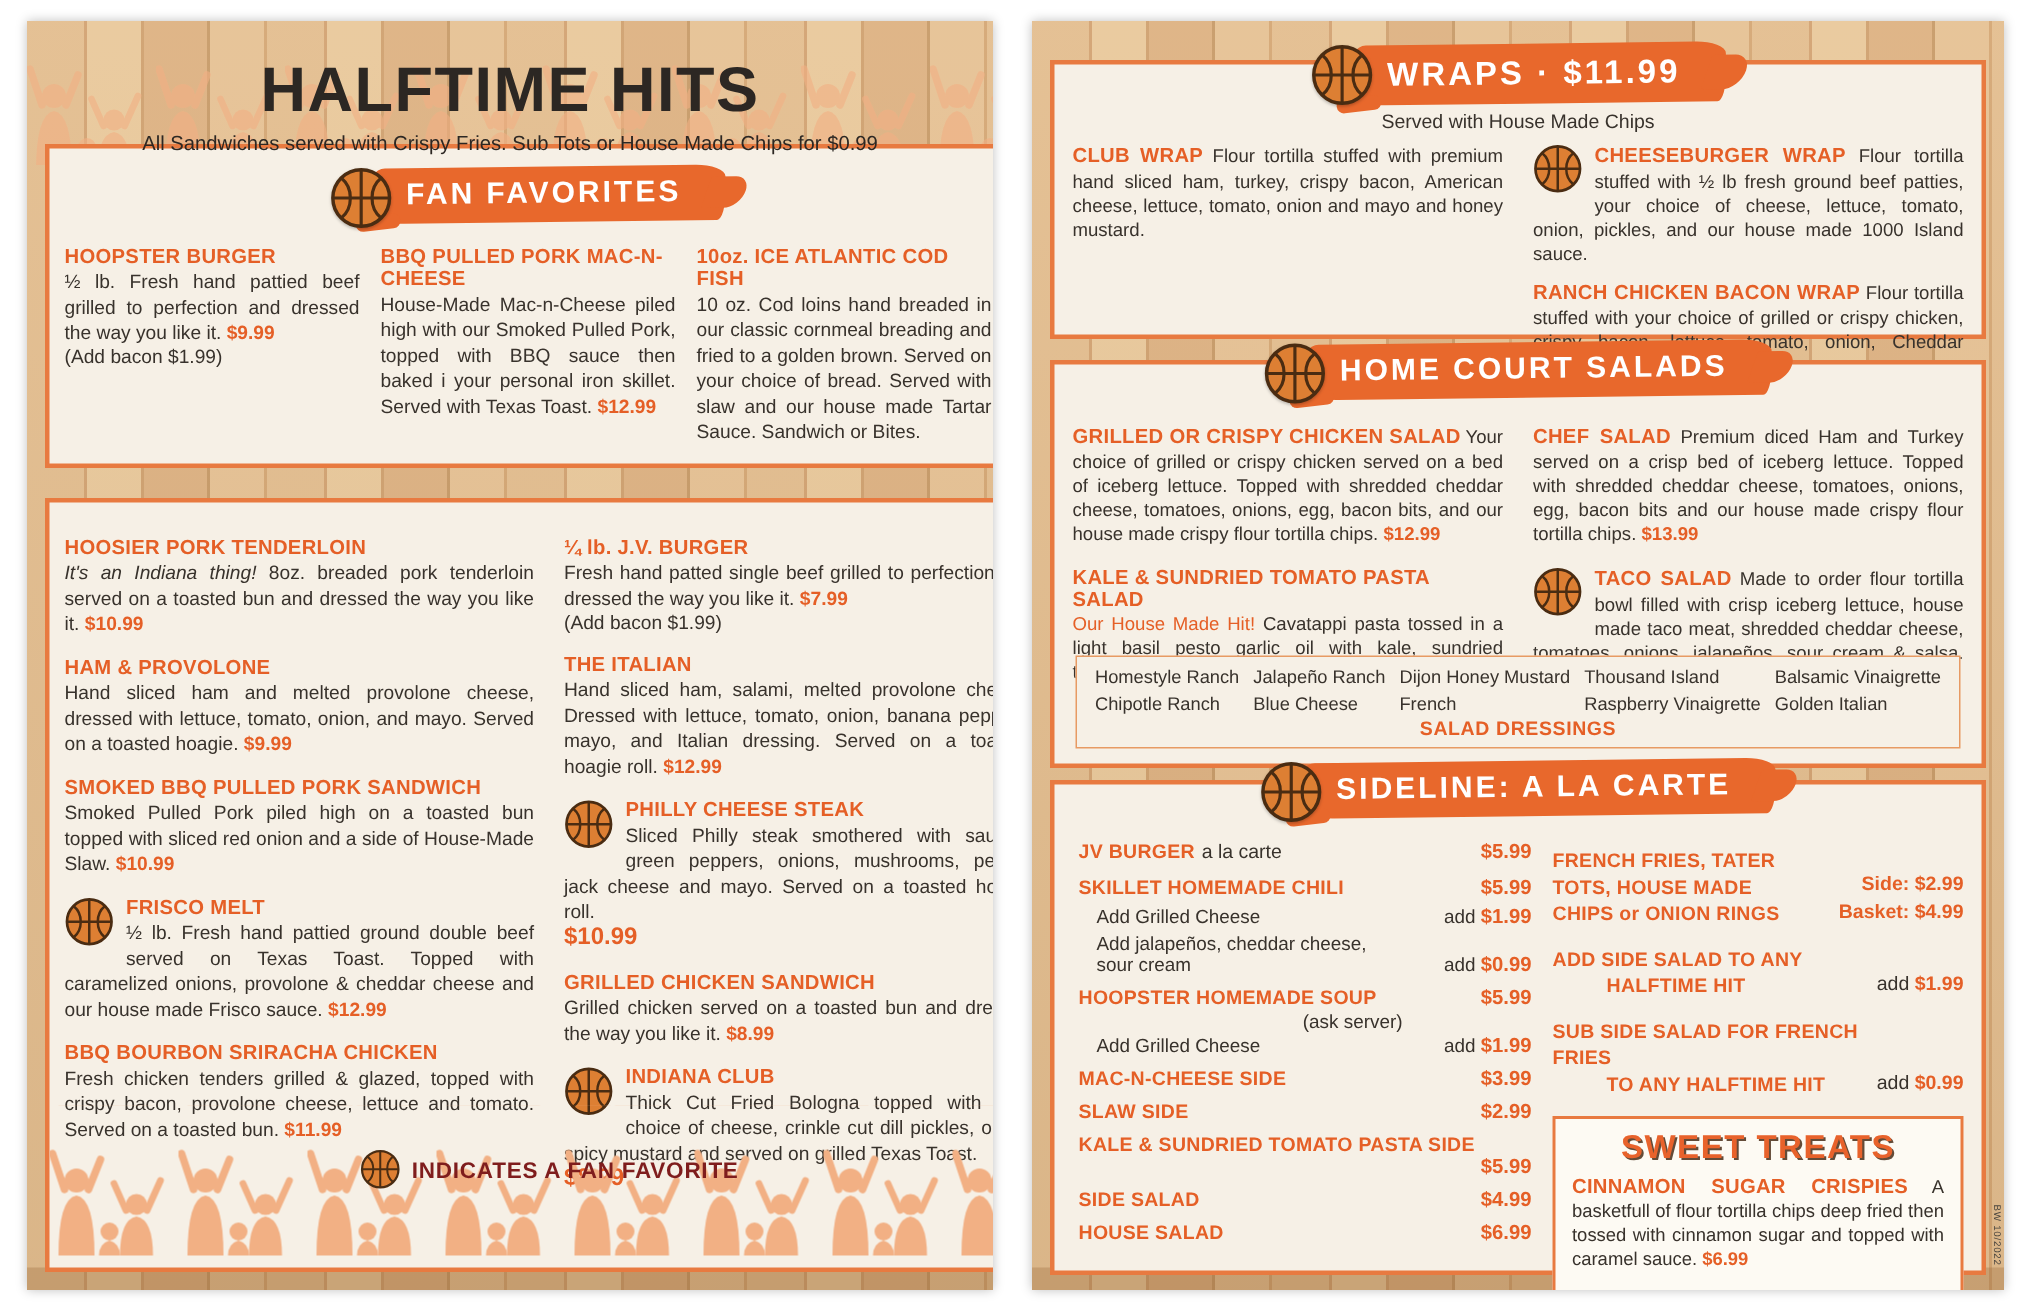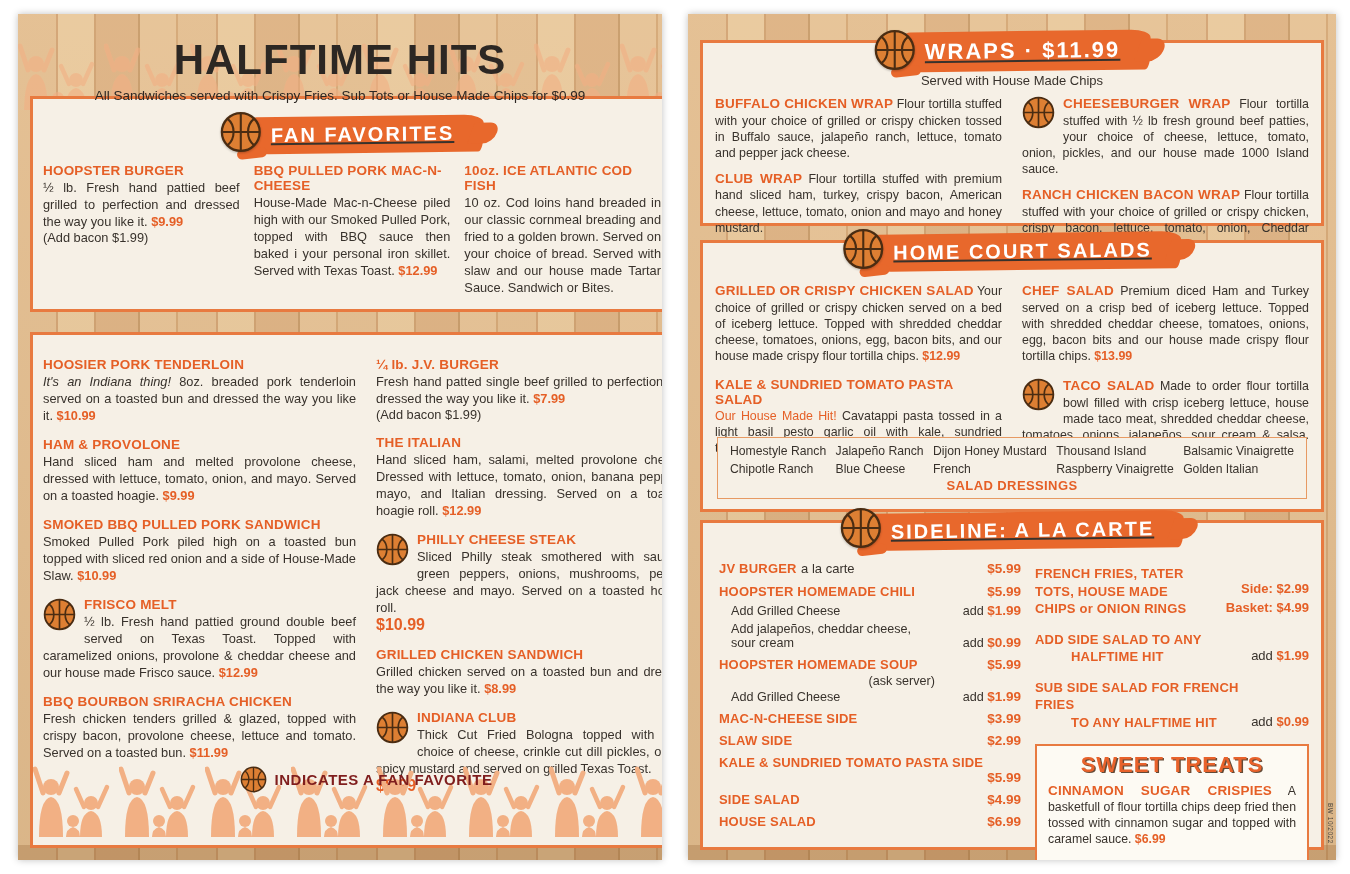--- a/index.html
+++ b/index.html
@@ -26,21 +26,21 @@
   .page::after{content:"";position:absolute;left:0;right:0;bottom:0;height:15px;
         background:rgba(148,99,52,.30);pointer-events:none;}
   #page-left{left:18px;width:644px;}
   #page-right{left:688px;width:648px;}
 
   .mbox{position:absolute;background:var(--cream);border:3px solid var(--border);
         overflow:hidden;z-index:2;}
 
   
   .hdr{position:absolute;left:50%;transform:translateX(-50%);display:flex;
-       align-items:flex-end;z-index:5;white-space:nowrap;text-decoration:underline;}
+       align-items:flex-start;z-index:5;white-space:nowrap;}
   .hdr .ball{width:42px;height:42px;margin-right:-17px;position:relative;z-index:6;
        filter:drop-shadow(0 1px 1px rgba(0,0,0,.25));}
   .brush{position:relative;background:var(--brush);color:#fff;font-weight:700;
        letter-spacing:2px;padding:7px 30px 7px 26px;transform:rotate(-.7deg);
        border-radius:12px 20px 6px 24px / 18px 8px 20px 9px;}
   .brush::after{content:"";position:absolute;right:-13px;top:22%;width:26px;height:58%;
        background:var(--brush);transform:skewX(-20deg);
        border-radius:3px 14px 16px 3px;}
   .brush::before{content:"";position:absolute;left:-8px;bottom:-4px;width:30px;height:10px;
        background:var(--brush);transform:rotate(-6deg);border-radius:6px;}
@@ -261,23 +261,20 @@
     <div class="hdr">
       <svg class="ball" viewBox="0 0 40 40">
           <use href="#bball"></use>
         </svg>
       <span class="brush" style="font-size:22px">WRAPS · $11.99</span>
     </div>
     <div id="wraps-sub">Served with House Made Chips</div>
     <div class="cols" id="wraps-cols">
       <div class="col">
         <div class="item">
-          <p class="idesc"><span class="iname">BUFFALO CHICKEN WRAP</span> <span>Flour tortilla stuffed with your choice of grilled or crispy chicken tossed in Buffalo sauce, jalapeño ranch, lettuce, tomato and pepper jack cheese.</span></p>
-        </div>
-        <div class="item">
           <p class="idesc"><span class="iname">CLUB WRAP</span> <span>Flour tortilla stuffed with premium hand sliced ham, turkey, crispy bacon, American cheese, lettuce, tomato, onion and mayo and honey mustard.</span></p>
         </div>
       </div>
       <div class="col">
         <div class="item">
           <svg class="fav-ball" viewBox="0 0 40 40">
               <use href="#bball"></use>
             </svg>
           <p class="idesc"><span class="iname">CHEESEBURGER WRAP</span> <span>Flour tortilla stuffed with ½ lb fresh ground beef patties, your choice of cheese, lettuce, tomato, onion, pickles, and our house made 1000 Island sauce.</span></p>
         </div>
@@ -351,21 +348,21 @@
         </svg>
       <span class="brush" style="font-size:20px">SIDELINE: A LA CARTE</span>
     </div>
 
     <div id="sl-left">
       <div class="sl-row">
           <span><span class="sl-name">JV BURGER</span> <span class="sl-suffix">a la carte</span></span>
           <span class="sl-price">$5.99</span>
         </div>
       <div class="sl-row">
-          <span class="sl-name">HOOPSTER HOMEMADE CHILI</span>
+          <span class="sl-name">SKILLET HOMEMADE CHILI</span>
           <span class="sl-price">$5.99</span>
         </div>
       <div class="sl-sub">
           <span class="subname">Add Grilled Cheese</span>
           <span><span class="addword">add</span> <span class="sl-price">$1.99</span></span>
         </div>
       <div class="sl-sub">
           <span class="subname">Add jalapeños, cheddar cheese, sour cream</span>
           <span><span class="addword">add</span> <span class="sl-price">$0.99</span></span>
         </div>

